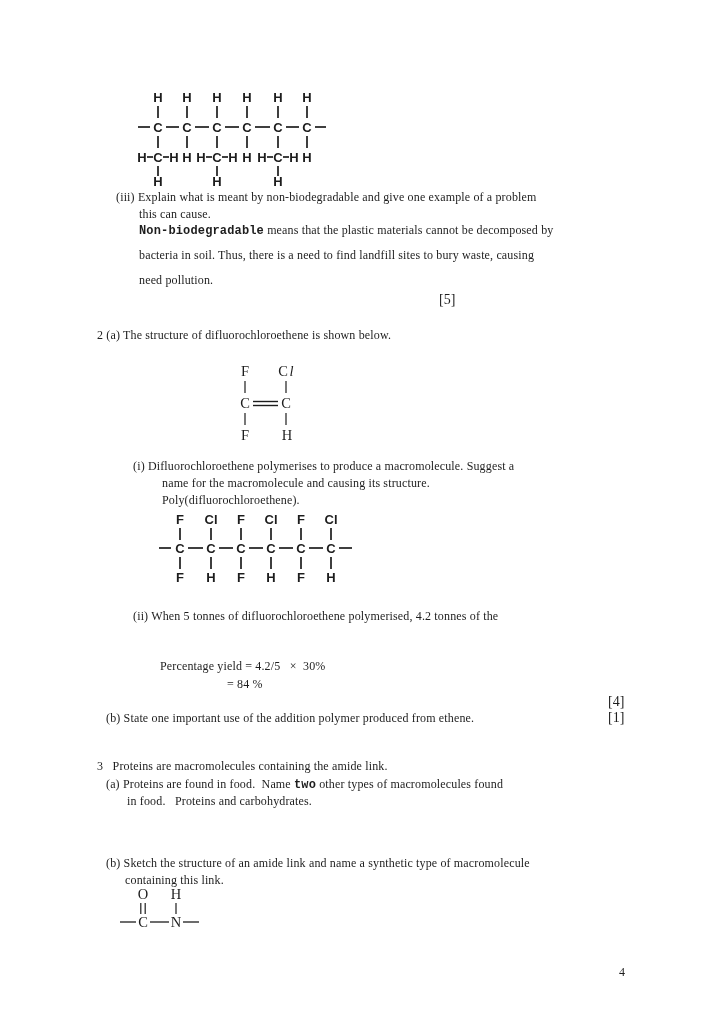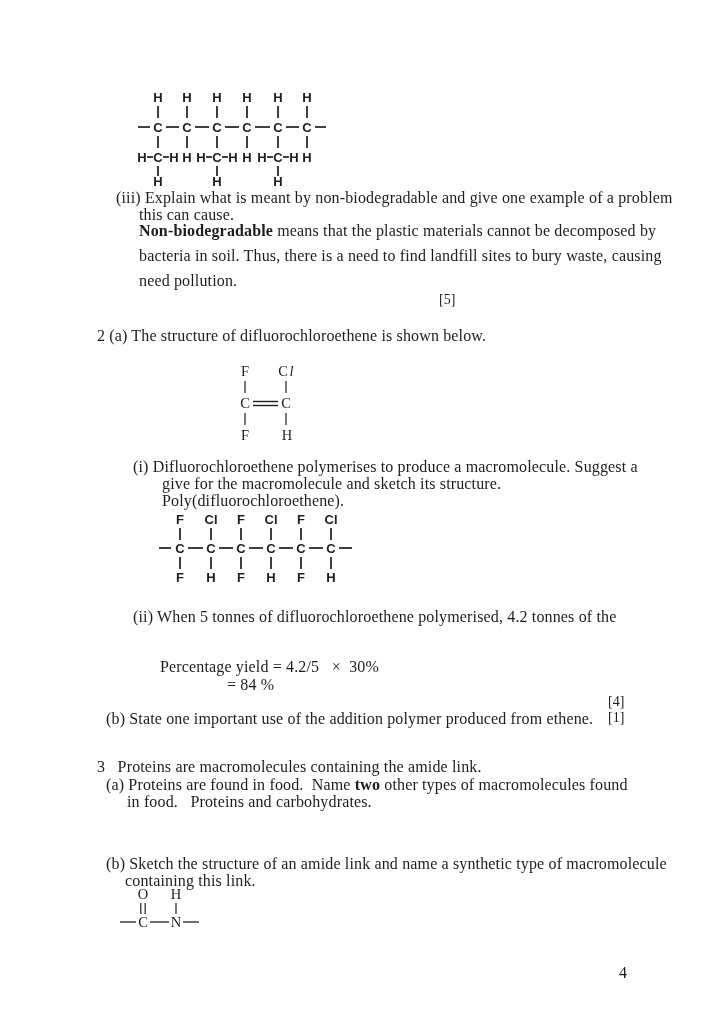--- a/index.html
+++ b/index.html
@@ -1,19 +1,19 @@
 <!DOCTYPE html>
 <html><head>
 <meta charset="utf-8">
 <style>
   html,body{margin:0;padding:0;background:#ffffff;}
   #page{position:relative;width:728px;height:1030px;background:#ffffff;overflow:hidden;
         font-family:"Liberation Serif", serif;color:#1d1d1d;}
-  .t{position:absolute;font-size:16px;letter-spacing:0.15px;white-space:pre;line-height:17px;}
-  .t b{font-weight:bold;}
+  .t{position:absolute;font-size:12px;letter-spacing:0.15px;white-space:pre;line-height:17px;}
+  .t b{font-weight:bold;font-family:Liberation Mono, monospace;}
   .marks{position:absolute;font-size:14px;}
   svg{position:absolute;overflow:visible;}
   svg line{stroke:#1d1d1d;}
   .sansAtom{font-family:"Liberation Sans", sans-serif;font-weight:bold;font-size:13px;fill:#1d1d1d;}
   .serifAtom{font-family:"Liberation Serif", serif;font-size:14.5px;fill:#1d1d1d;}
   .ital{font-style:italic;}
 </style>
 </head>
 <body>
 
@@ -108,21 +108,21 @@
     <text class="serifAtom" text-anchor="middle" x="61" y="46">C</text>
     <line x1="28" y1="39.5" x2="53" y2="39.5" stroke-width="1.4"></line>
     <line x1="28" y1="43.5" x2="53" y2="43.5" stroke-width="1.4"></line>
     <line x1="20" y1="51" x2="20" y2="63" stroke-width="1.2"></line>
     <line x1="61" y1="51" x2="61" y2="63" stroke-width="1.2"></line>
     <text class="serifAtom" text-anchor="middle" x="20" y="78">F</text>
     <text class="serifAtom" text-anchor="middle" x="62" y="78">H</text>
   </svg>
 
   <div class="t" style="left:133px;top:458px">(i) Difluorochloroethene polymerises to produce a macromolecule. Suggest a</div>
-  <div class="t" style="left:162px;top:475px">give for the macromolecule and sketch its structure.</div>
+  <div class="t" style="left:162px;top:475px">name for the macromolecule and causing its structure.</div>
   <div class="t" style="left:162px;top:492px">Poly(difluorochloroethene).</div>
 
   <svg style="left:150px;top:508px" width="215" height="82" viewBox="0 0 215 82">
 
     <text class="sansAtom" text-anchor="middle" x="30" y="16">F</text>
     <text class="sansAtom" text-anchor="middle" x="61" y="16">Cl</text>
     <text class="sansAtom" text-anchor="middle" x="91" y="16">F</text>
     <text class="sansAtom" text-anchor="middle" x="121" y="16">Cl</text>
     <text class="sansAtom" text-anchor="middle" x="151" y="16">F</text>
     <text class="sansAtom" text-anchor="middle" x="181" y="16">Cl</text>

